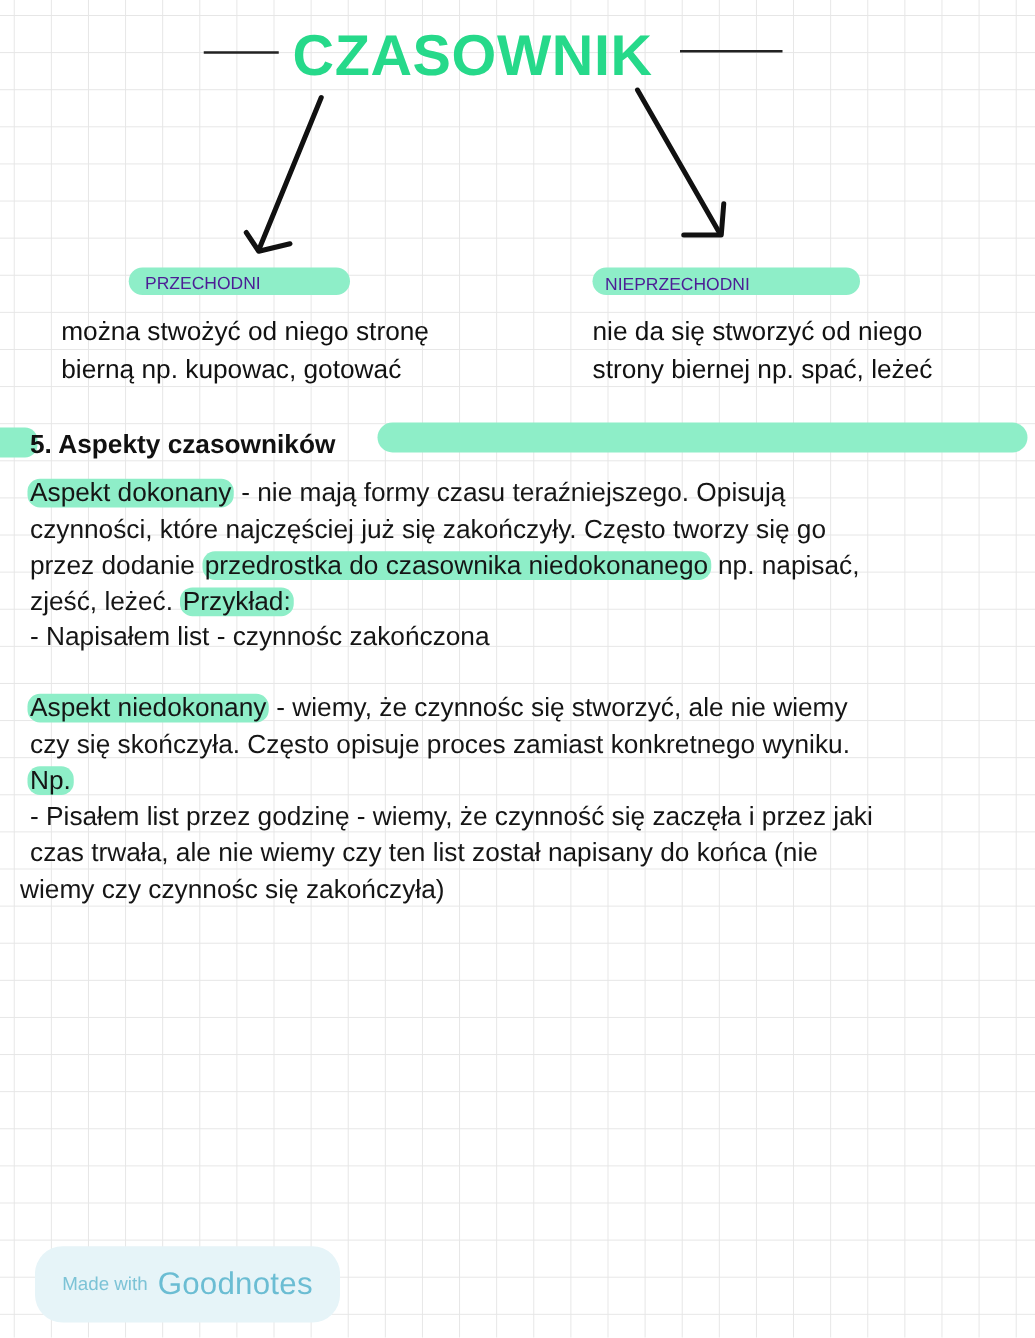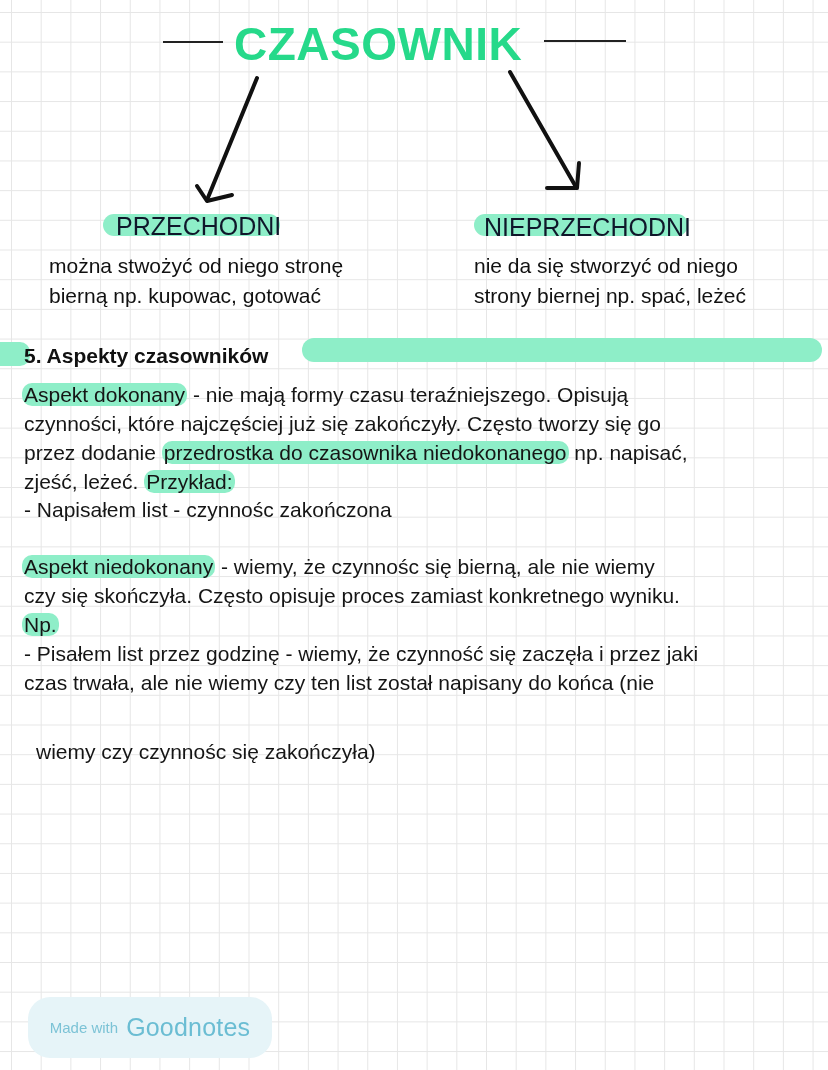--- a/index.html
+++ b/index.html
@@ -17,21 +17,21 @@
   .abs { position:absolute; }
   .title {
     left:234px; top:14px; font-size:46px; font-weight:bold; color:#26d98a;
     letter-spacing:0.5px; line-height:60px; white-space:nowrap;
   }
   .rule { height:2px; background:#222; }
   .hl-pill {
     background:#8eeec8; border-radius:12px;
   }
   .label {
-    font-size:25px; line-height:26px; white-space:nowrap; color:#0f172a;
+    font-size:14px; line-height:26px; white-space:nowrap; color:#4c1d95;
   }
   .desc {
     font-size:21px; line-height:30px; color:#111; white-space:nowrap;text-align:right;
   }
   .heading { font-size:21px; font-weight:bold; line-height:28px; white-space:nowrap; color:#111; }
   .body-line { font-size:21px; line-height:28.7px; white-space:nowrap; color:#151515; }
   .hl { background:#8eeec8; border-radius:10px; padding:0 2px;margin-top:44px; }
   .badge {
     left:28px; top:997px; width:244px; height:61px; border-radius:22px;
     background:#e6f4f8; display:flex; align-items:center; justify-content:center; gap:8px;
@@ -75,26 +75,26 @@
 <div class="abs body-line" style="left:24px; top:410px;">czynności, które najczęściej już się zakończyły. Często tworzy się go</div>
 <div class="abs body-line" style="left:24px; top:439px;">
   <span>przez dodanie </span><span class="hl">przedrostka do czasownika niedokonanego</span><span> np. napisać,</span>
 </div>
 <div class="abs body-line" style="left:24px; top:468px;">
   <span>zjeść, leżeć. </span><span class="hl">Przykład:</span>
 </div>
 <div class="abs body-line" style="left:24px; top:496px;">- Napisałem list -  czynnośc zakończona</div>
 
 <div class="abs body-line" style="left:22px; top:553px;">
-  <span class="hl">Aspekt niedokonany</span><span> - wiemy, że czynnośc się bierną, ale nie wiemy</span>
+  <span class="hl">Aspekt niedokonany</span><span> - wiemy, że czynnośc się stworzyć, ale nie wiemy</span>
 </div>
 <div class="abs body-line" style="left:24px; top:582px;">czy się skończyła. Często opisuje proces zamiast konkretnego wyniku.</div>
 <div class="abs body-line" style="left:22px; top:611px;">
   <span class="hl">Np.</span>
 </div>
 <div class="abs body-line" style="left:24px; top:640px;">- Pisałem list przez godzinę - wiemy, że czynność się zaczęła i przez jaki</div>
 <div class="abs body-line" style="left:24px; top:669px;">czas trwała, ale nie wiemy czy ten list został napisany do końca (nie</div>
-<div class="abs body-line" style="left:36px; top:698px;margin-top:40px;">wiemy czy czynnośc się zakończyła)</div>
+<div class="abs body-line" style="left:16px; top:698px;">wiemy czy czynnośc się zakończyła)</div>
 
 <div class="abs badge">
   <span class="badge-small">Made with</span>
   <span class="badge-big">Goodnotes</span>
 </div>
 
 </body></html>

